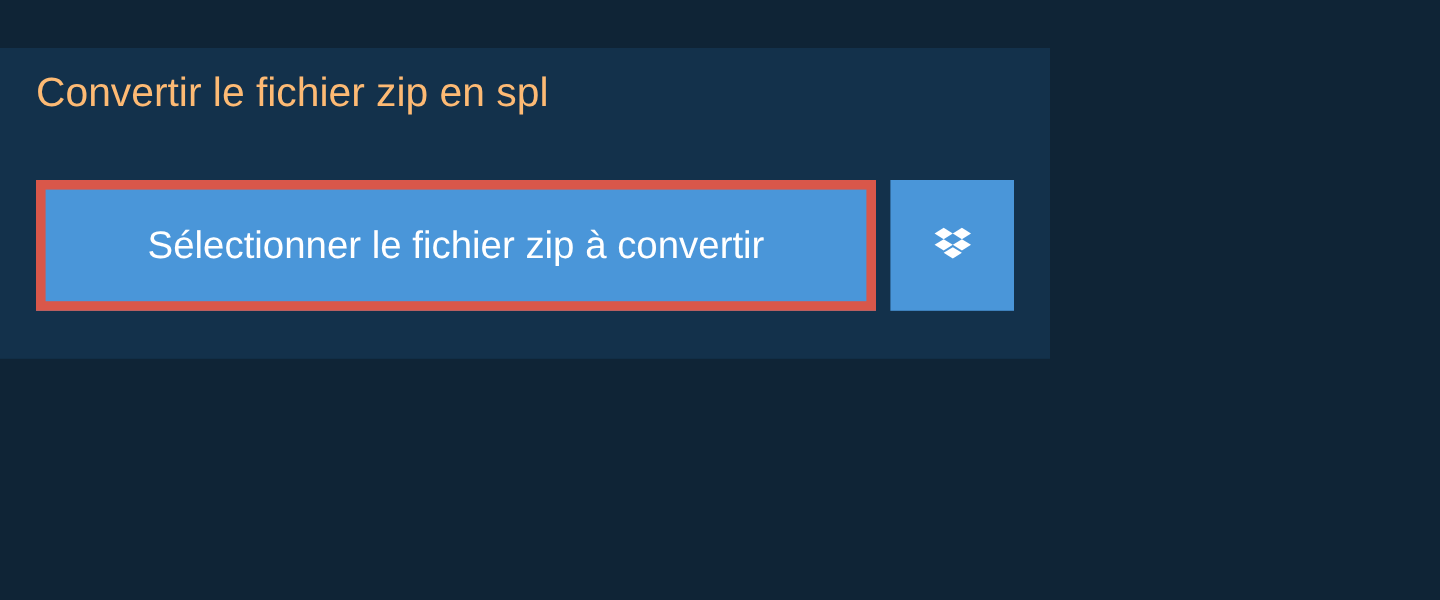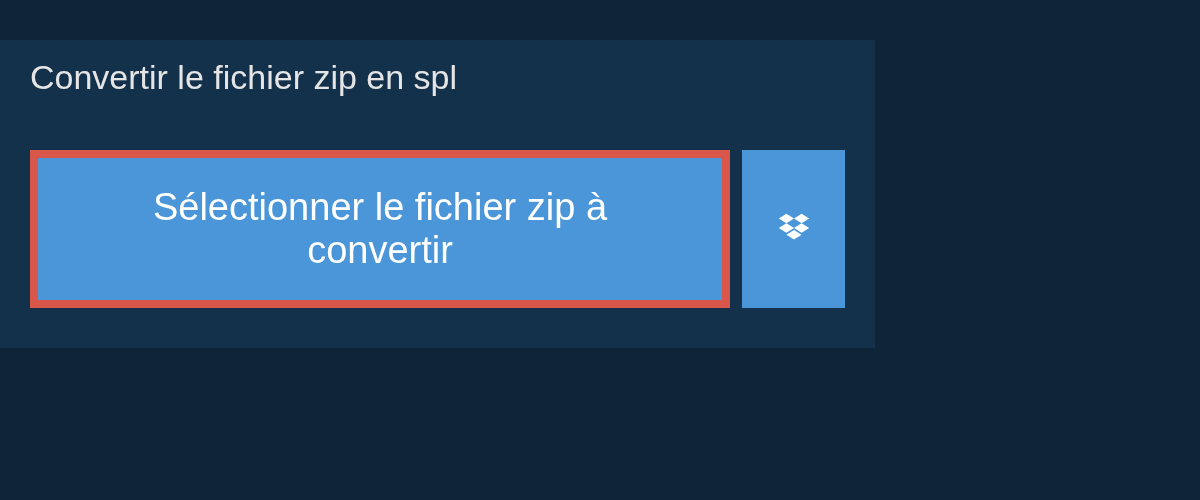--- a/index.html
+++ b/index.html
@@ -19,35 +19,35 @@
       width: 875px;
       margin-top: 40px;
       padding-bottom: 40px;
     }
     .title-bar {
       background: #13314b;
       padding: 18px 30px;
       width: 570px;
     }
     .title {
-      color: #e5e5e5;
+      color: #fdba74;
       font-size: 34px;
       font-weight: 300;
     }
     .button-row {
       display: flex;
       gap: 12px;
       padding: 35px 30px 0 30px;
       align-items: stretch;
     }
     .select-button {
       background: #4a96d9;
       border: 8px solid #d9574a;
       color: #ffffff;
-      font-size: 38px;
+      font-size: 32px;
       font-weight: 300;
       padding: 28px 68px;
       text-align: center;
       cursor: pointer;
       flex: 0 0 auto;
       width: 700px;
       display: flex;
       align-items: center;
       justify-content: center;
     }

